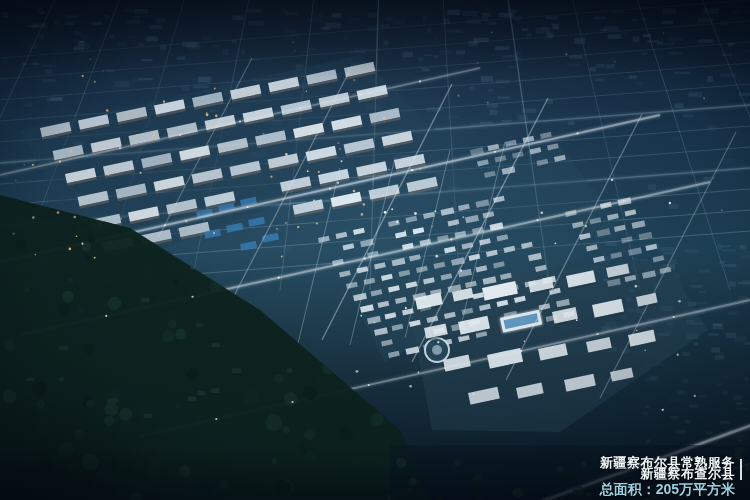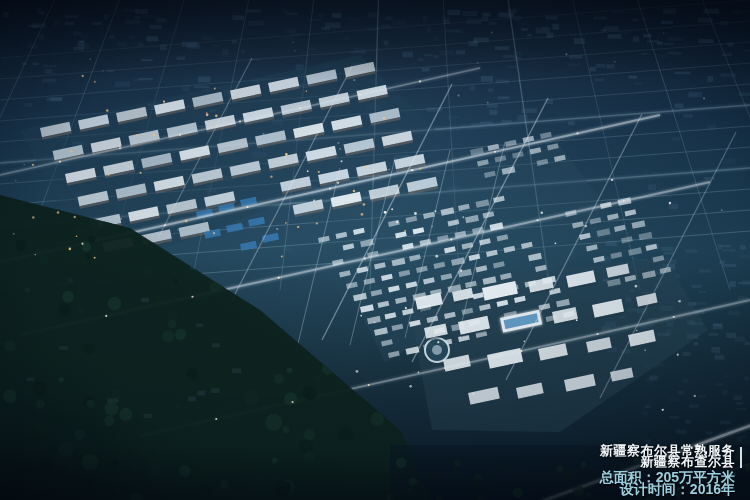--- a/index.html
+++ b/index.html
@@ -1042,16 +1042,15 @@
   </svg>
 
   <div class="overlay">
     <div class="title-wrap">
       <div class="t1">新疆察布尔县常熟服务</div>
       <div class="t2">新疆察布查尔县</div>
       <span class="vbar"></span>
     </div>
     <div class="stats">
       <div>总面积：205万平方米</div>
-      <div>设计时间：2016年</div>
     </div>
   </div>
 </div>
 
 </body></html>

